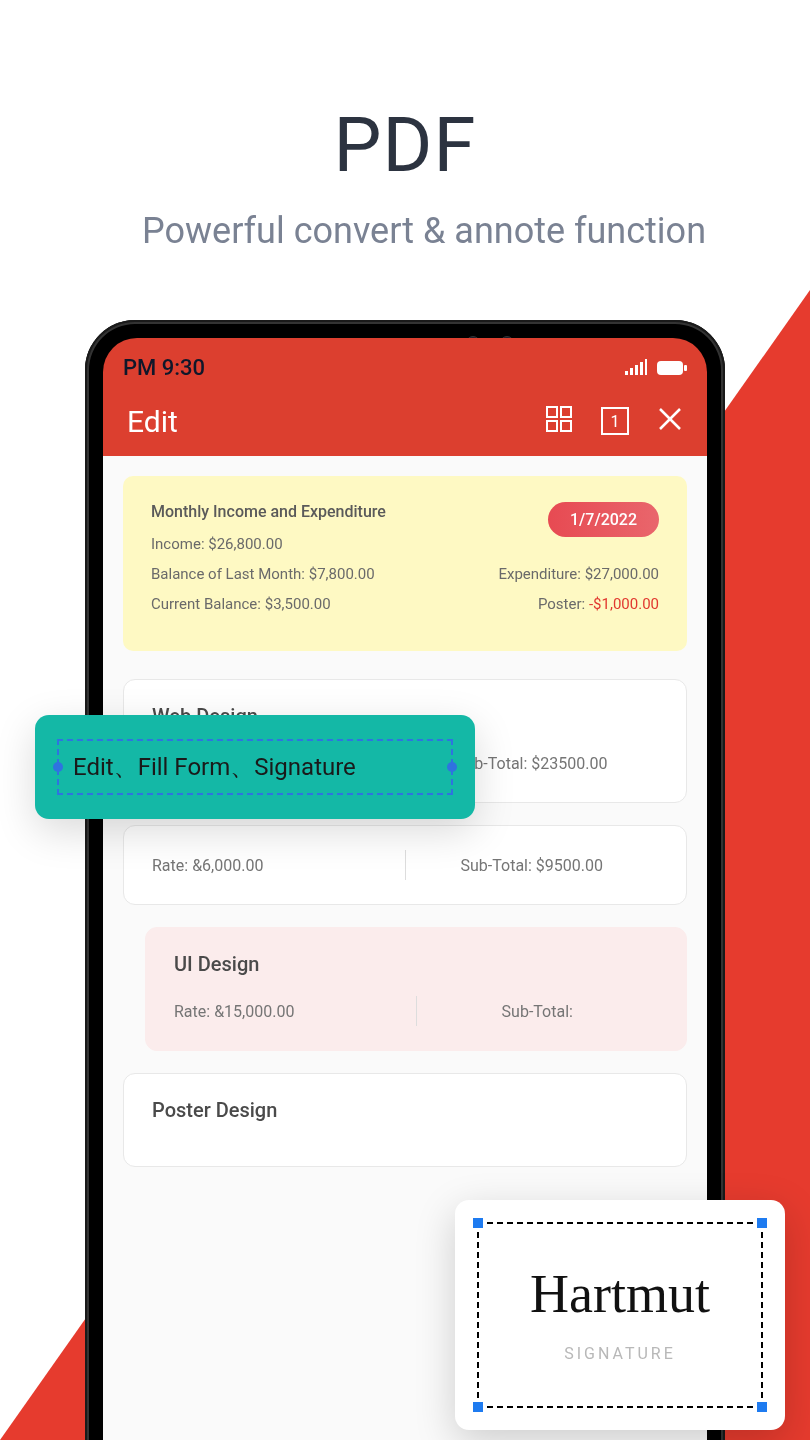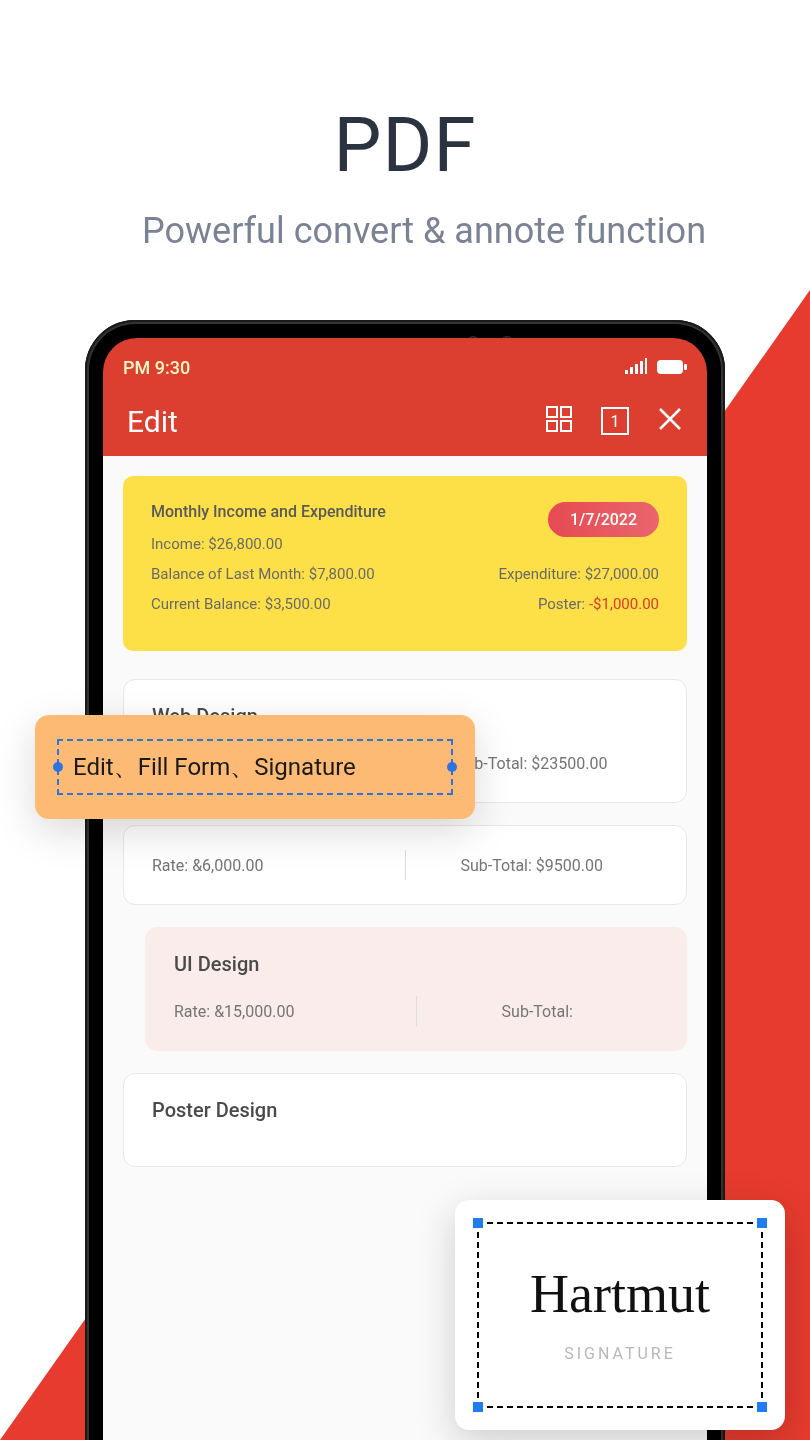--- a/index.html
+++ b/index.html
@@ -76,22 +76,22 @@
     border-radius: 34px 34px 0 0;
     overflow: hidden;
     position: relative;
   }
   .status-bar {
     height: 48px;
     display: flex;
     align-items: center;
     justify-content: space-between;
     padding: 10px 20px 0 20px;
-    color: #fef9c3;
-    font-size: 18px;
+    color: #0f172a;
+    font-size: 22px;
     font-weight: 500;
   }
   .status-right { display: flex; align-items: center; gap: 10px; }
   .app-bar {
     height: 70px;
     display: flex;
     align-items: center;
     padding: 0 24px;
     color: #fff;
   }
@@ -101,21 +101,21 @@
     flex: 1;
   }
   .app-bar-actions { display: flex; align-items: center; gap: 28px; }
   .content {
     background: #fafafa;
     height: calc(100% - 118px);
     padding: 20px;
     position: relative;
   }
   .summary-card {
-    background: #fde047;
+    background: #fef9c3;
     border-radius: 10px;
     padding: 26px 28px;
     color: #6a6a6a;
     font-size: 16px;
   }
   .summary-top { display: flex; justify-content: space-between; align-items: flex-start; }
   .summary-title { font-weight: 500; color: #5a5a5a; margin-bottom: 14px; }
   .summary-line { margin-bottom: 12px; font-size: 15px; }
   .summary-two-col { display: flex; justify-content: space-between; }
   .date-badge {
@@ -140,21 +140,21 @@
   .item-rate, .item-sub { flex: 1; font-size: 16px; color: #757575; }
   .item-sub { text-align: center; }
   .item-div { width: 1px; height: 30px; background: #ddd; }
 
   
   .float-edit {
     position: absolute;
     top: 715px;
     left: 35px;
     width: 440px;
-    background: #fdba74;
+    background: #14b8a6;
     border-radius: 14px;
     box-shadow: 0 12px 40px rgba(0,0,0,0.15);
     padding: 24px 22px;
     z-index: 30;
   }
   .dashed-box {
     border: 2px dashed #2f73e0;
     padding: 10px 14px;
     font-size: 24px;
     color: #1a1a1a;

